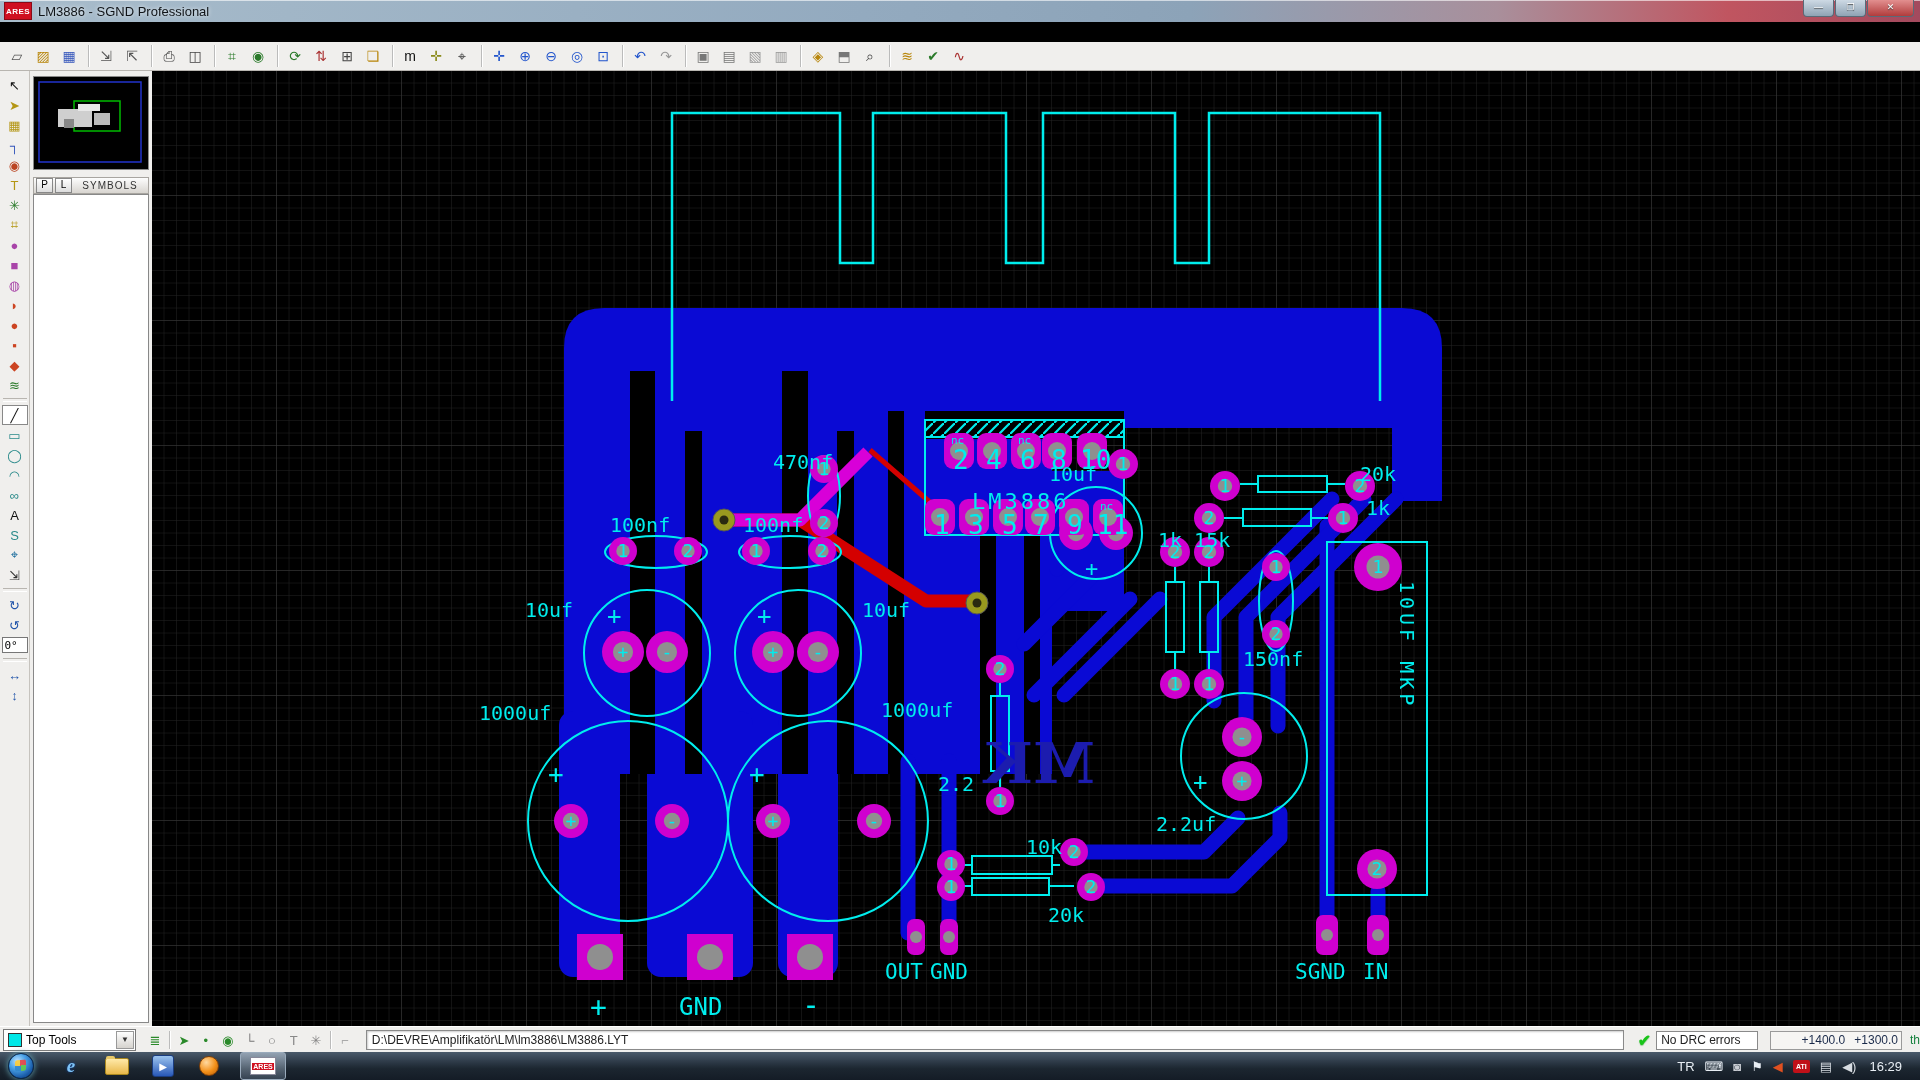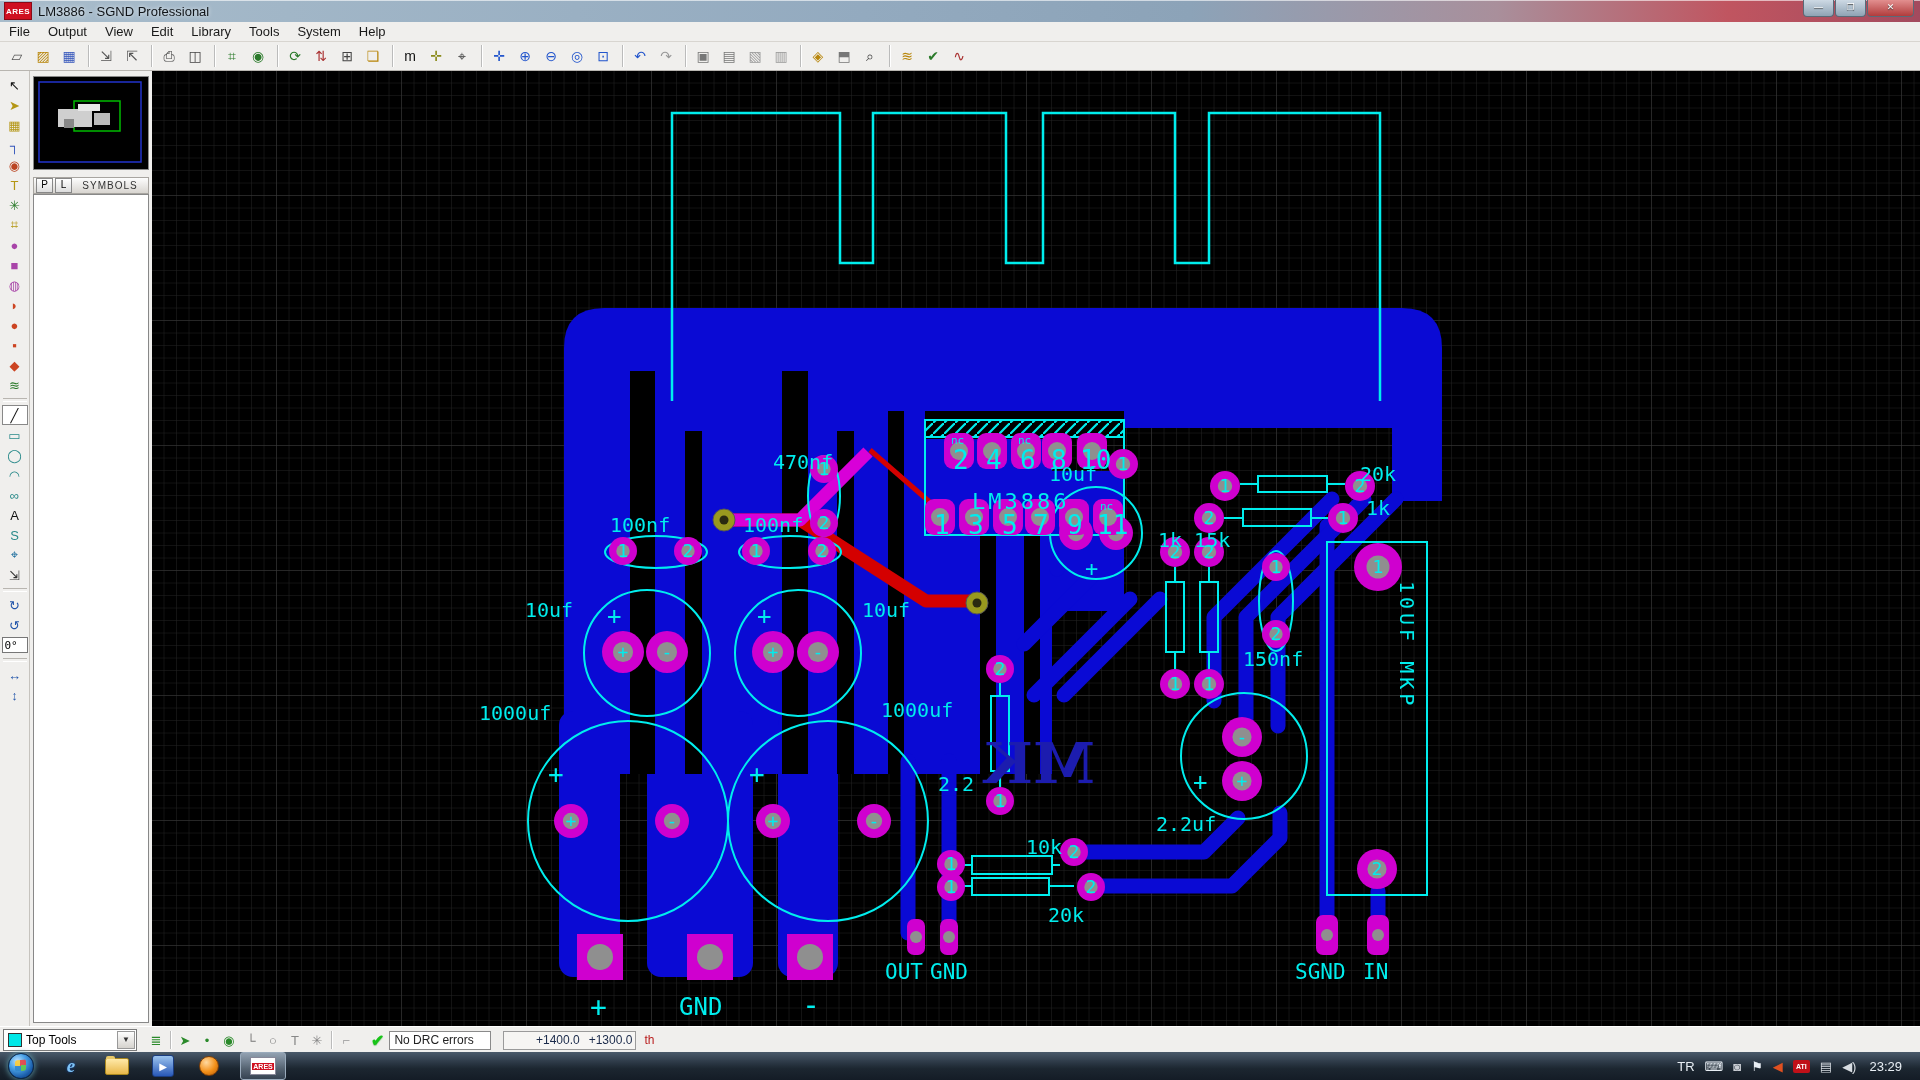--- a/index.html
+++ b/index.html
@@ -61,21 +61,21 @@
   #path-box{margin-left:10px;width:1262px;height:18px;background:#fff;border:1px solid #8a8a8a;
     box-shadow:inset 1px 1px 2px #ccc;display:flex;align-items:center;padding-left:5px;
     font-size:12px;color:#222;font-family:"Liberation Sans",sans-serif;}
   #drc-zone{display:flex;align-items:center;margin-left:14px;}
   #drc-check{color:#19c419;font-size:16px;font-weight:bold;margin-right:5px;text-shadow:0 1px 1px #9c9;}
   #drc-box{width:96px;height:17px;background:#fff;border:1px solid #8a8a8a;display:flex;align-items:center;
     padding-left:4px;font-size:12px;color:#222;}
   #coord-box{margin-left:12px;width:128px;height:17px;background:#f6f5f3;border:1px solid #9a9a9a;
     display:flex;align-items:center;justify-content:flex-end;padding-right:3px;font-size:12px;color:#1a2a4a;}
   #coord-box b{font-weight:normal;margin-left:9px;}
-  #units{color:#b91c1c;margin-left:8px;}
+  #units{color:#15803d;margin-left:8px;}
   
   #taskbar{position:absolute;left:0;top:1052px;width:1920px;height:28px;
     background:linear-gradient(#4a5a6a,#2a3643 40%,#1c2630 60%,#141c26);display:flex;align-items:center;}
   #start-orb{width:24px;height:24px;border-radius:50%;margin:0 14px 0 8px;
     background:radial-gradient(circle at 35% 30%,#bfe3ff 0%,#4aa3e8 35%,#1a5ca8 70%,#0c3a73 100%);
     border:1px solid #0a2a50;box-shadow:0 0 6px #6ab;position:relative;}
   #start-orb:after{content:"";position:absolute;left:6px;top:6px;width:11px;height:11px;
     background:conic-gradient(#e44 0 25%,#6c4 0 50%,#38c 0 75%,#fc3 0);border-radius:2px;transform:skewY(-6deg);opacity:.9;}
   .task-icon{width:26px;height:22px;margin:0 10px;display:flex;align-items:center;justify-content:center;
     font-size:16px;border-radius:3px;}
@@ -106,30 +106,20 @@
   <div id="titlebar">
     <div id="ares-logo">ARES</div>
     <div id="title-text">LM3886 - SGND Professional</div>
     <div class="winbtns">
       <div class="winbtn">—</div>
       <div class="winbtn">❐</div>
       <div class="winbtn close">✕</div>
     </div>
   </div>
 
-  <div id="menubar">
-    <span class="menu-item">File</span>
-    <span class="menu-item">Output</span>
-    <span class="menu-item">View</span>
-    <span class="menu-item">Edit</span>
-    <span class="menu-item">Library</span>
-    <span class="menu-item">Tools</span>
-    <span class="menu-item">System</span>
-    <span class="menu-item">Help</span>
-  </div>
 
   <div id="toolbar">
       <div class="tb-group">
         <div class="tb-btn" style="color: rgb(85, 85, 85);">▱</div>
         <div class="tb-btn" style="color: rgb(184, 134, 11);">▨</div>
         <div class="tb-btn" style="color: rgb(51, 85, 187);">▦</div>
       </div>
       <div class="tb-sep"></div>
       <div class="tb-group">
         <div class="tb-btn" style="color: rgb(85, 85, 85);">⇲</div>
@@ -549,20 +539,21 @@
         <div class="sb-btn" style="color: rgb(42, 138, 42);">➤</div>
         <div class="sb-btn" style="color: rgb(42, 138, 42);">•</div>
         <div class="sb-btn" style="color: rgb(42, 138, 42);">◉</div>
         <div class="sb-btn" style="color: rgb(119, 119, 119);">└</div>
         <div class="sb-btn" style="color: rgb(119, 119, 119);">○</div>
         <div class="sb-btn" style="color: rgb(136, 136, 136);">T</div>
         <div class="sb-btn" style="color: rgb(136, 136, 136);">✳</div>
         <div class="sb-sep"></div>
         <div class="sb-btn" style="color: rgb(170, 170, 170);">⌐</div>
       </div>
+    <div id="path-box">D:\DEVRE\Amplifikatör\LM\lm3886\LM3886.LYT</div>
     <div id="drc-zone">
       <span id="drc-check">✔</span>
       <div id="drc-box">No DRC errors</div>
     </div>
     <div id="coord-box">
       <b>+1400.0</b>
       <b>+1300.0</b>
     </div>
     <span id="units">th</span>
   </div>
@@ -586,16 +577,16 @@
     </div>
     <div id="tray">
       <span class="tray-item">TR</span>
       <span class="tray-item tray-glyph">⌨</span>
       <span class="tray-item tray-glyph" style="color:#c8ccd2">◙</span>
       <span class="tray-item tray-glyph">⚑</span>
       <span class="tray-item tray-glyph" style="color:#e05020">◀</span>
       <span class="tray-item" id="tray-ati">ATI</span>
       <span class="tray-item tray-glyph" style="color:#d8dde2">▤</span>
       <span class="tray-item tray-glyph" style="color:#d8dde2">◀)</span>
-      <span id="clock">23:29</span>
+      <span id="clock">16:29</span>
     </div>
   </div>
 </div>
 
 </body></html>

